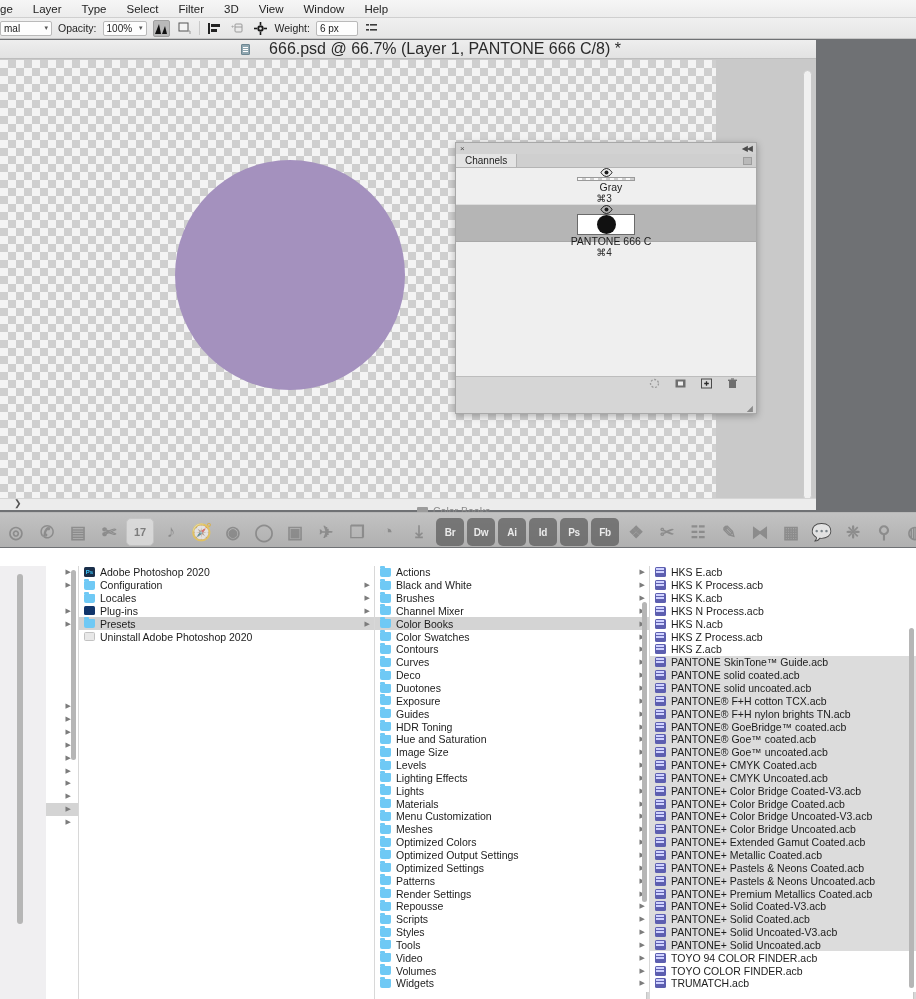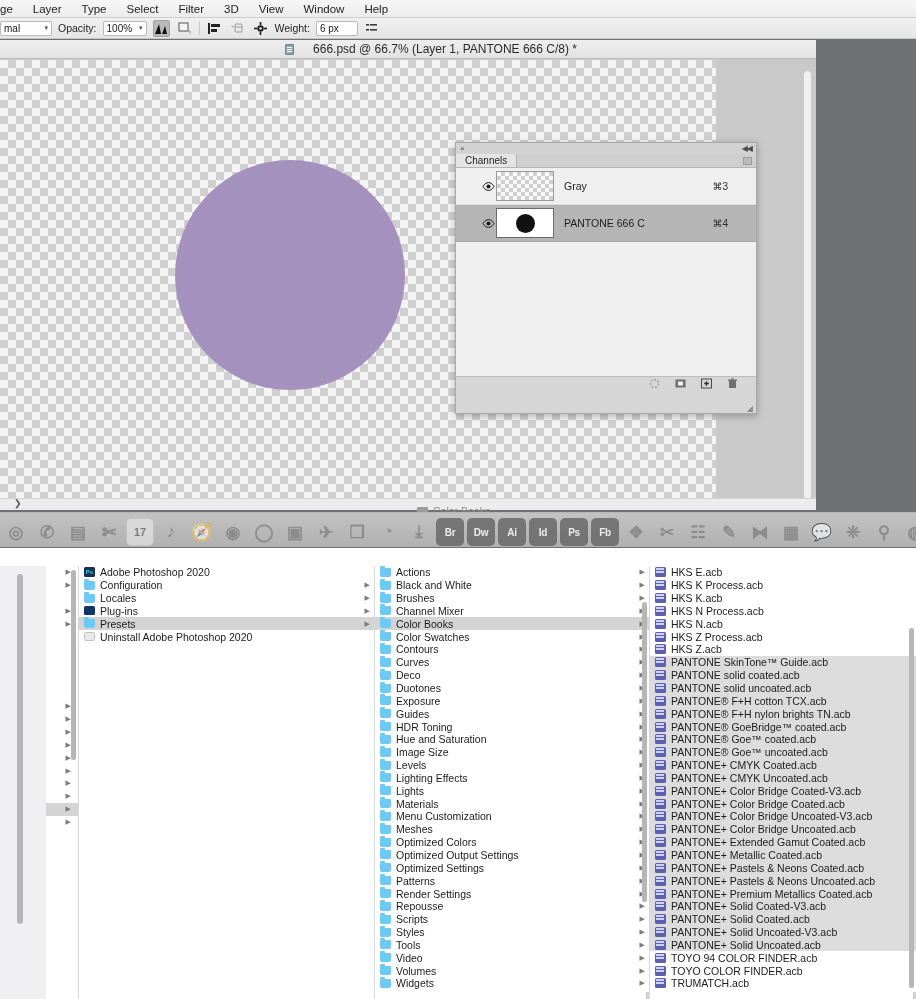--- a/index.html
+++ b/index.html
@@ -50,21 +50,21 @@
 
   
   #docwin{
     position:absolute; left:0; top:40px; width:816px; height:470px;
     background:#c9c9c9;
   }
   #doctitle{
     height:19px; background:linear-gradient(#eeeeee,#e2e2e2);
     border-bottom:1px solid #bdbdbd;
     display:flex; align-items:center; justify-content:center; gap:19px;
-    font-size:12px; color:#2a2a2a;padding-left:46px;
+    font-size:16px; color:#2a2a2a;padding-left:46px;
   }
   #doctitle .dicon{
     width:9px;height:11px;background:#8fa6b0;border:1px solid #6e8792;border-radius:1px;
     position:relative;
   }
   #doctitle .dicon:after{
     content:""; position:absolute; left:1px; top:2px; width:5px;height:1px;background:#fff;
     box-shadow:0 2px 0 #fff, 0 4px 0 #fff;
   }
   #canvasarea{
@@ -120,23 +120,24 @@
   #ch-tab{
     background:#e4e4e4; padding:0 9px; display:flex;align-items:center;
     font-size:10px; color:#1e1e1e; border-right:1px solid #b4b4b4;
   }
   #ch-menu{
     position:absolute; right:4px; top:3px; width:9px;height:8px;
     background:#b9b9b9; border:1px solid #9d9d9d;
   }
   #ch-list{ background:#efefef; height:208px; }
   .ch-row{
-    display:flex; align-items:center; height:37px; padding:0 24px;
+    display:flex; align-items:center; height:37px; padding:0 6px;
     border-bottom:1px solid #dcdcdc;
     position:relative;
+    flex-direction:column;
   }
   .ch-row.sel{ background:#b5b5b5; border-bottom:1px solid #a8a8a8;}
   .ch-eye{ width:16px; display:flex; align-items:center; justify-content:center; }
   .ch-thumb{
     width:58px;height:30px;border:1px solid #6a6a6a;background:#fff;
     display:flex;align-items:center;justify-content:center;
   }
   .ch-thumb.checker{
     background-image:
       linear-gradient(45deg,#cfcfcf 25%,transparent 25%,transparent 75%,#cfcfcf 75%),

